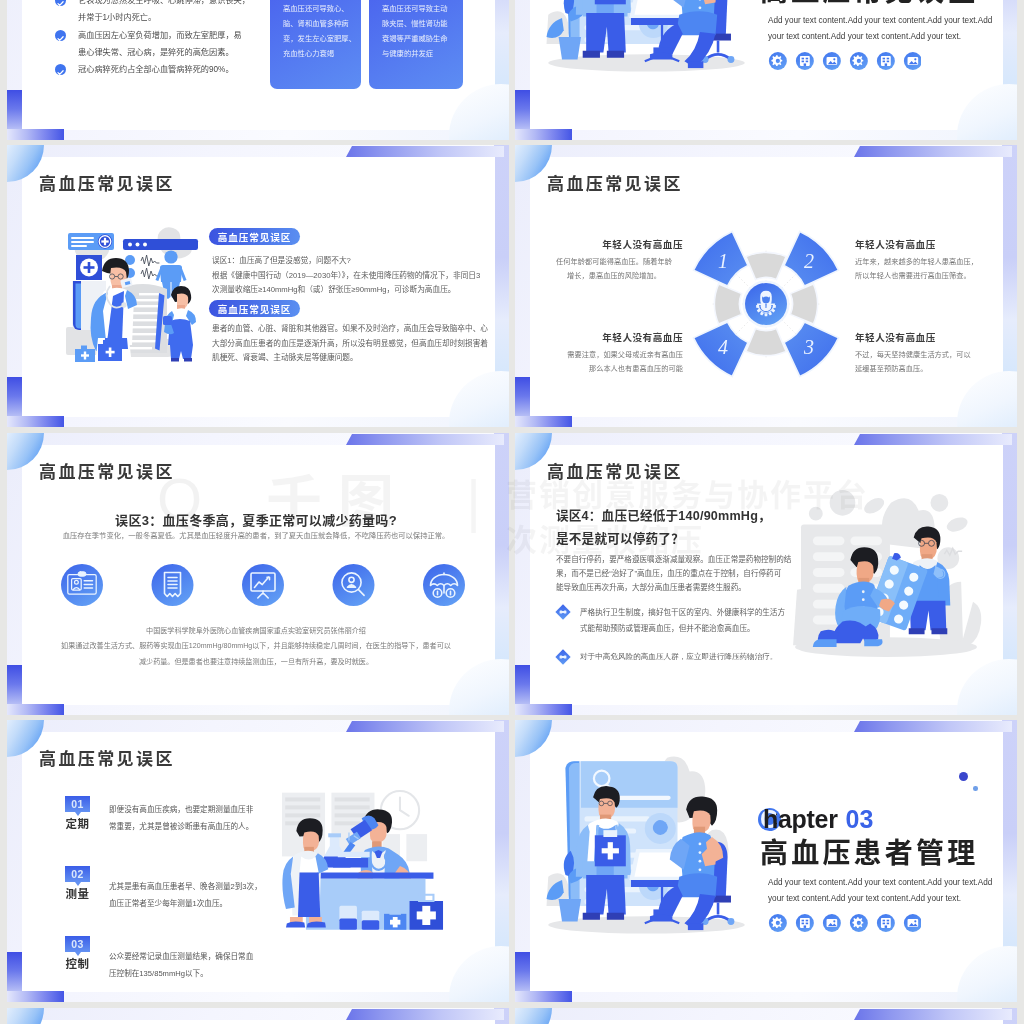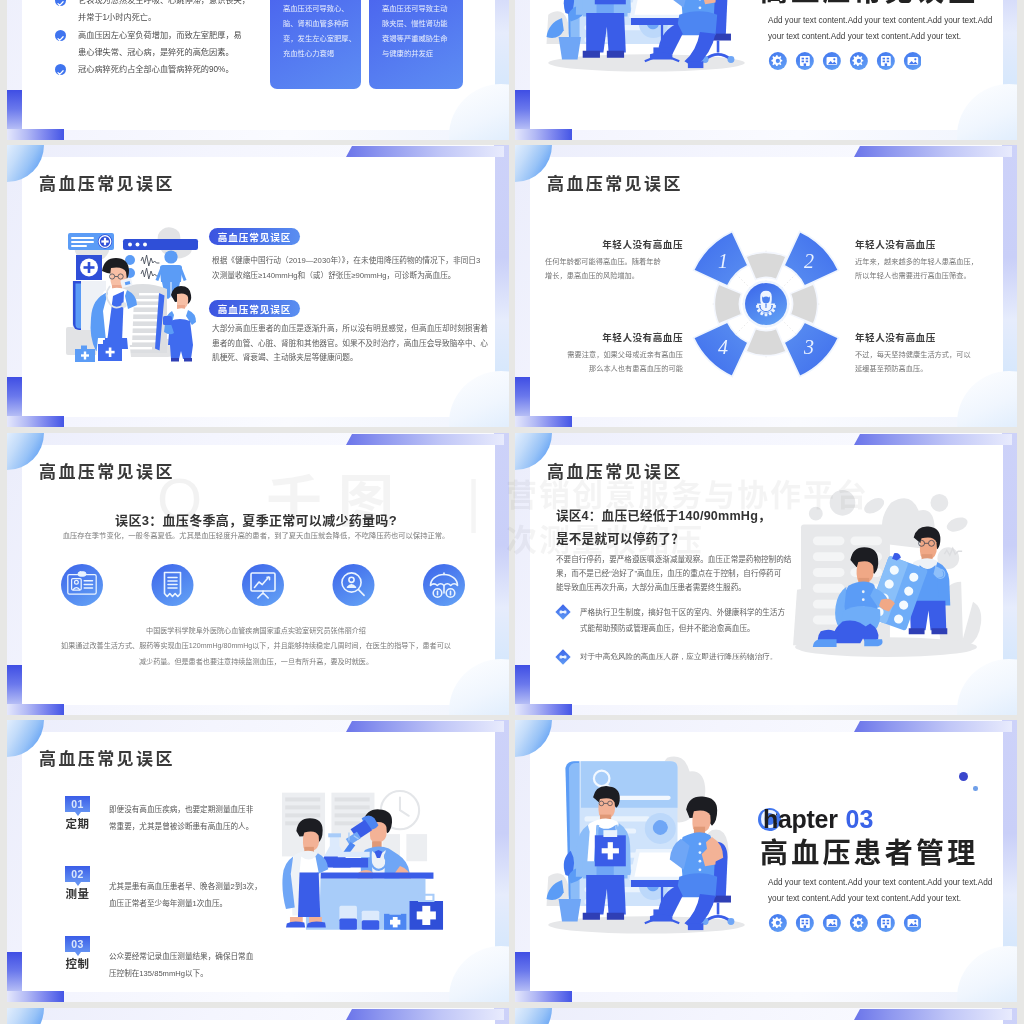--- a/index.html
+++ b/index.html
@@ -345,27 +345,28 @@
         <path d="M128 83 q8 3 8 12 l-4 3 l-6 -9z" fill="#5b9cf6"></path>
         <path d="M110 94 q10 -4 20 0 l3 24 h-25z" fill="#3f6bef"></path>
         <path d="M110 118 h23 l-2 14 h-8 l-2 -8 l-2 8 h-8z" fill="#3f6bef"></path>
         <path d="M105 97 l-1 8 q6 4 10 1 l-3 -9z" fill="#5b9cf6"></path>
         <rect x="103" y="89" width="9" height="9" rx="1.6" fill="#3f6bef"></rect>
         <path d="M111 131 h8 v3.5 h-8z M124 131 h8 v3.5 h-8z" fill="#2f3fb5"></path>
       </svg>
     </div>
     <div class="pill" style="left:202px;top:83px;width:91px;height:17px;">高血压常见误区</div>
     <div class="ptxt" style="left:205px;top:109px;width:292px;">
+      <div>误区1：血压高了但是没感觉，问题不大?</div>
       <div>根据《健康中国行动（2019—2030年）》，在未使用降压药物的情况下，非同日3</div>
       <div>次测量收缩压≥140mmHg和（或）舒张压≥90mmHg，可诊断为高血压。</div>
     </div>
     <div class="pill" style="left:202px;top:155px;width:91px;height:17px;">高血压常见误区</div>
     <div class="ptxt" style="left:205px;top:177px;width:292px;">
+      <div>患者的血管、心脏、肾脏和其他器官。如果不及时治疗，高血压会导致脑卒中、心</div>
       <div>大部分高血压患者的血压是逐渐升高，所以没有明显感觉，但高血压却时刻损害着</div>
-      <div>患者的血管、心脏、肾脏和其他器官。如果不及时治疗，高血压会导致脑卒中、心</div>
       <div>肌梗死、肾衰竭、主动脉夹层等健康问题。</div>
     </div>
   </div>
 </div>
 
 <div class="slide" style="left:515px;top:145px;">
   <div class="deco-rt"></div>
   <div class="card"></div>
   <div class="deco-circ"></div>
   <div class="deco-qc"></div>
@@ -434,21 +435,21 @@
           <path fill="#eef5ff" d="M80.7 77.6 q4.3 -2.6 8.6 0 q1 2.4 -0.6 3.2 q-3.6 -2.2 -7.4 0 q-1.6 -0.8 -0.6 -3.2z"></path>
           <path fill="#eef5ff" d="M93.5 93.9 L97.3 93.6 L97.3 90.4 L93.5 90.1Z M91.4 97.9 L94.8 99.5 L96.5 96.8 L93.3 94.6Z M87.6 100.3 L89.8 103.5 L92.5 101.8 L90.9 98.4Z M83.1 100.5 L83.4 104.3 L86.6 104.3 L86.9 100.5Z M79.1 98.4 L77.5 101.8 L80.2 103.5 L82.4 100.3Z M76.7 94.6 L73.5 96.8 L75.2 99.5 L78.6 97.9Z M76.5 90.1 L72.7 90.4 L72.7 93.6 L76.5 93.9Z"></path>
           <path fill="#eef5ff" d="M73.6 88.4 a11.4 11.4 0 0 0 22.8 0 z"></path>
           <path fill="#4a80ef" d="M76.3 90.4 a8.7 8.7 0 0 0 17.4 0 z"></path>
           <path fill="#eef5ff" d="M78.4 90.4 q6.6 -4 13.2 0 q0.6 4.4 -2.6 6.4 q-4 2.2 -8 0 q-3.2 -2 -2.6 -6.4z"></path>
           <path fill="#4a80ef" d="M84.1 88.3 h1.8 l-0.3 5.6 h-1.2z"></path>
         </g>
       </svg>
     </div>
     <div class="pd-h" style="left:30px;top:95px;width:138px;text-align:right;">年轻人没有高血压</div>
-    <div class="pd-t" style="left:30px;top:110px;width:138px;text-align:left;">
+    <div class="pd-t" style="left:30px;top:110px;width:138px;text-align:center;">
       <div>任何年龄都可能得高血压。随着年龄</div>
       <div>增长，患高血压的风险增加。</div>
     </div>
     <div class="pd-h" style="left:340px;top:95px;width:144px;text-align:left;">年轻人没有高血压</div>
     <div class="pd-t" style="left:340px;top:110px;width:144px;text-align:left;">
       <div>近年来，越来越多的年轻人患高血压，</div>
       <div>所以年轻人也需要进行高血压筛查。</div>
     </div>
     <div class="pd-h" style="left:30px;top:188px;width:138px;text-align:right;">年轻人没有高血压</div>
     <div class="pd-t" style="left:30px;top:203px;width:138px;text-align:right;">

